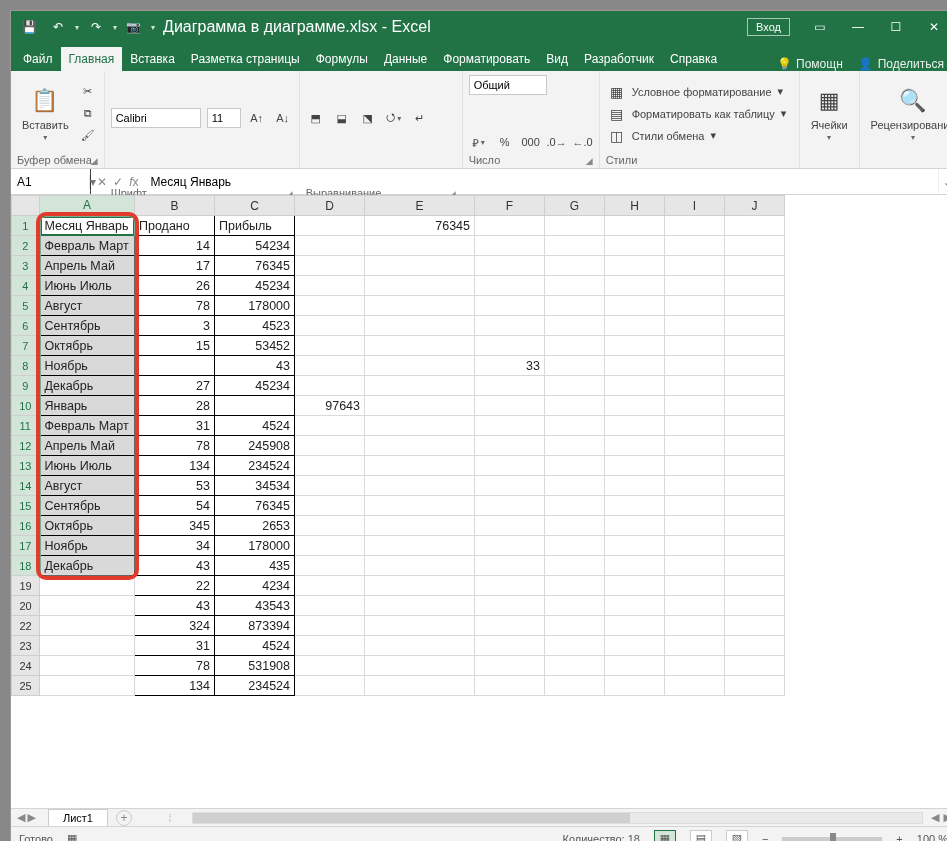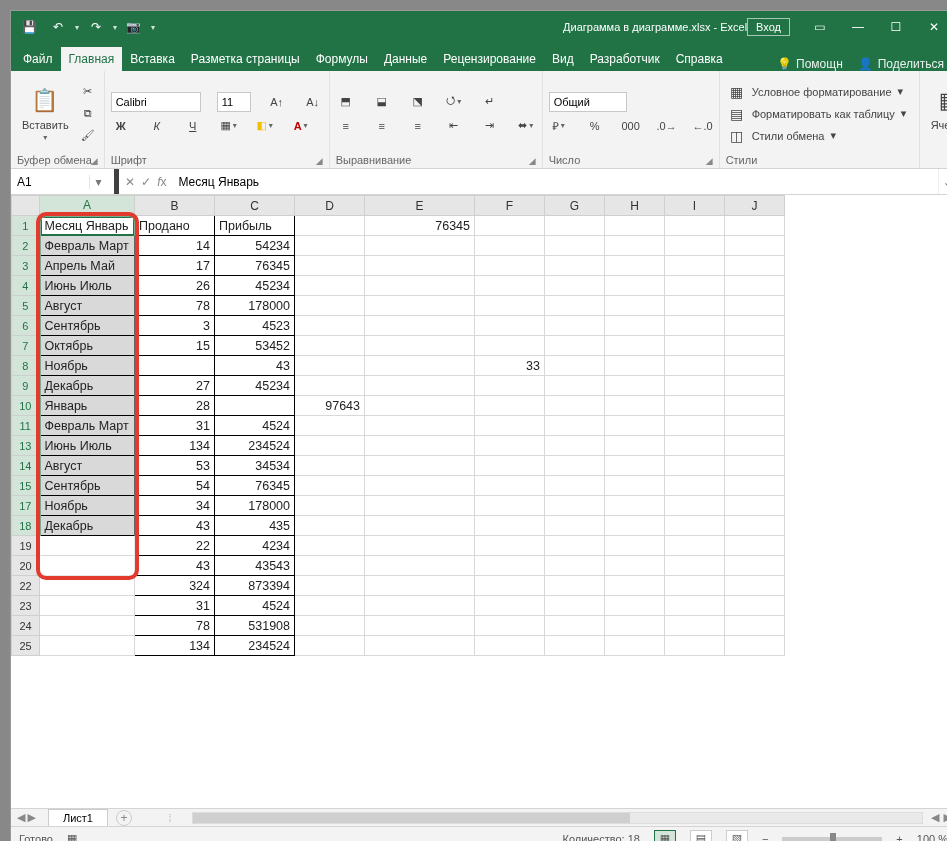--- a/index.html
+++ b/index.html
@@ -4,21 +4,21 @@
 <style>
   * { box-sizing: border-box; margin: 0; padding: 0; font-family: "Segoe UI", Tahoma, sans-serif; }
   body { background: #888; padding: 10px; }
   .window { width: 947px; height: 841px; background: #fff; border: 1px solid #999; display: flex; flex-direction: column; position: relative; }
 
   
   .titlebar { height: 32px; background: #217346; display: flex; align-items: center; color: #fff; font-size: 12px; }
   .titlebar .qat { display: flex; align-items: center; gap: 6px; padding: 0 8px; }
   .titlebar .qat .qat-btn { width: 22px; height: 22px; display: flex; align-items: center; justify-content: center; color: #fff; cursor: pointer; }
   .titlebar .qat .arrow { font-size: 8px; opacity: .8; }
-  .titlebar .title { flex: 1; text-align: right; font-size: 11px; }
+  .titlebar .title { flex: 1; text-align: left; font-size: 16px; }
   .titlebar .winbtns { display: flex; align-items: center; gap: 2px; padding-right: 4px; }
   .titlebar .winbtns .signin { border: 1px solid rgba(255,255,255,.6); padding: 2px 8px; font-size: 11px; margin-right: 10px; cursor: pointer; }
   .titlebar .winbtns .wb { width: 36px; height: 28px; display: flex; align-items: center; justify-content: center; cursor: pointer; font-size: 12px; }
 
   
   .ribbontabs { height: 28px; background: #217346; display: flex; align-items: flex-end; padding: 0 4px; color: #fff; font-size: 12px; }
   .ribbontabs .tab { padding: 5px 8px; cursor: pointer; white-space: nowrap; }
   .ribbontabs .tab.active { background: #f3f3f3; color: #217346; }
   .ribbontabs .spacer { flex: 1; }
   .ribbontabs .tell { display: flex; align-items: center; gap: 4px; padding: 0 8px; opacity: .9; }
@@ -26,28 +26,28 @@
   
   .ribbon { height: 98px; background: #f3f3f3; border-bottom: 1px solid #d4d4d4; display: flex; font-size: 11px; color: #444; }
   .group { display: flex; flex-direction: column; border-right: 1px solid #e1e1e1; padding: 4px 6px 2px; }
   .group .grow { flex: 1; display: flex; align-items: center; gap: 4px; }
   .group .glabel { font-size: 11px; color: #666; padding: 2px 0 0; position: relative; }
   .group .glabel .dlg { position: absolute; right: 0; bottom: 0; font-size: 9px; color: #888; cursor: pointer; }
   .rbtn { display: flex; flex-direction: column; align-items: center; justify-content: center; gap: 2px; padding: 2px 4px; cursor: pointer; border: 1px solid transparent; }
   .ico { width: 18px; height: 18px; display: inline-flex; align-items: center; justify-content: center; font-size: 14px; }
   .ico.big { width: 32px; height: 32px; font-size: 22px; }
   .vcol { display: flex; flex-direction: column; gap: 2px; }
-  .hrow { display: flex; align-items: flex-end; gap: 16px; }
+  .hrow { display: flex; align-items: flex-end; gap: 6px; margin-top: 33px; }
   select.fake, input.fake { font-size: 11px; border: 1px solid #c8c8c8; background: #fff; height: 20px; padding: 0 4px; }
   .minibtn { width: 20px; height: 20px; display: inline-flex; align-items: center; justify-content: center; border: 1px solid transparent; cursor: pointer; }
   .drop::after { content: "▾"; font-size: 8px; margin-left: 2px; color: #666; }
 
   
   .fbar { height: 26px; border-bottom: 1px solid #d4d4d4; display: flex; align-items: stretch; font-size: 12px; background: #fff; }
-  .namebox { width: 108px; border-right: 5px solid #404040; display: flex; align-items: center; }
+  .namebox { width: 80px; border-right: 1px solid #404040; display: flex; align-items: center; }
   .namebox input { border: none; width: 78px; padding: 0 6px; font-size: 12px; outline: none; }
   .namebox .dd { width: 18px; text-align: center; color: #777; cursor: pointer; border-left: 1px solid #e4e4e4; }
   .fxbtns { display: flex; align-items: center; padding: 0 6px; gap: 6px; color: #888; }
   .fxbtns span { cursor: pointer; }
   .formula { flex: 1; display: flex; align-items: center; padding: 0 6px; }
   .formula input { border: none; width: 100%; font-size: 12px; outline: none; }
   .fexpand { width: 18px; display: flex; align-items: center; justify-content: center; color: #888; cursor: pointer; border-left: 1px solid #eee; }
 
   
   .gridwrap { flex: 1; overflow: hidden; position: relative; background: #fff; }
@@ -113,21 +113,21 @@
     </div>
   </div>
 
   <div class="ribbontabs" id="ribtabs">
       <span class="tab">Файл</span>
       <span class="tab active">Главная</span>
       <span class="tab">Вставка</span>
       <span class="tab">Разметка страницы</span>
       <span class="tab">Формулы</span>
       <span class="tab">Данные</span>
-      <span class="tab">Рецензирование</span>
+      <span class="tab">Форматировать</span>
       <span class="tab">Вид</span>
       <span class="tab">Разработчик</span>
       <span class="tab">Справка</span>
       <span class="spacer"></span>
       <span class="tell"><span>💡</span> Помощн</span>
       <span class="tell"><span>👤</span> Поделиться</span>
     </div>
 
   <div class="ribbon">
 
@@ -433,20 +433,33 @@
             <td class="databox num">4524</td>
             <td class=""></td>
             <td class=""></td>
             <td class=""></td>
             <td class=""></td>
             <td class=""></td>
             <td class=""></td>
             <td class=""></td>
           </tr>
           <tr>
+            <th class="rowh sel">12</th>
+            <td class="databox txt selcell">Апрель Май</td>
+            <td class="databox num">78</td>
+            <td class="databox num">245908</td>
+            <td class=""></td>
+            <td class=""></td>
+            <td class=""></td>
+            <td class=""></td>
+            <td class=""></td>
+            <td class=""></td>
+            <td class=""></td>
+          </tr>
+          <tr>
             <th class="rowh sel">13</th>
             <td class="databox txt selcell">Июнь Июль</td>
             <td class="databox num">134</td>
             <td class="databox num">234524</td>
             <td class=""></td>
             <td class=""></td>
             <td class=""></td>
             <td class=""></td>
             <td class=""></td>
             <td class=""></td>
@@ -463,20 +476,33 @@
             <td class=""></td>
             <td class=""></td>
             <td class=""></td>
             <td class=""></td>
           </tr>
           <tr>
             <th class="rowh sel">15</th>
             <td class="databox txt selcell">Сентябрь</td>
             <td class="databox num">54</td>
             <td class="databox num">76345</td>
+            <td class=""></td>
+            <td class=""></td>
+            <td class=""></td>
+            <td class=""></td>
+            <td class=""></td>
+            <td class=""></td>
+            <td class=""></td>
+          </tr>
+          <tr>
+            <th class="rowh sel">16</th>
+            <td class="databox txt selcell">Октябрь</td>
+            <td class="databox num">345</td>
+            <td class="databox num">2653</td>
             <td class=""></td>
             <td class=""></td>
             <td class=""></td>
             <td class=""></td>
             <td class=""></td>
             <td class=""></td>
             <td class=""></td>
           </tr>
           <tr>
             <th class="rowh sel">17</th>

